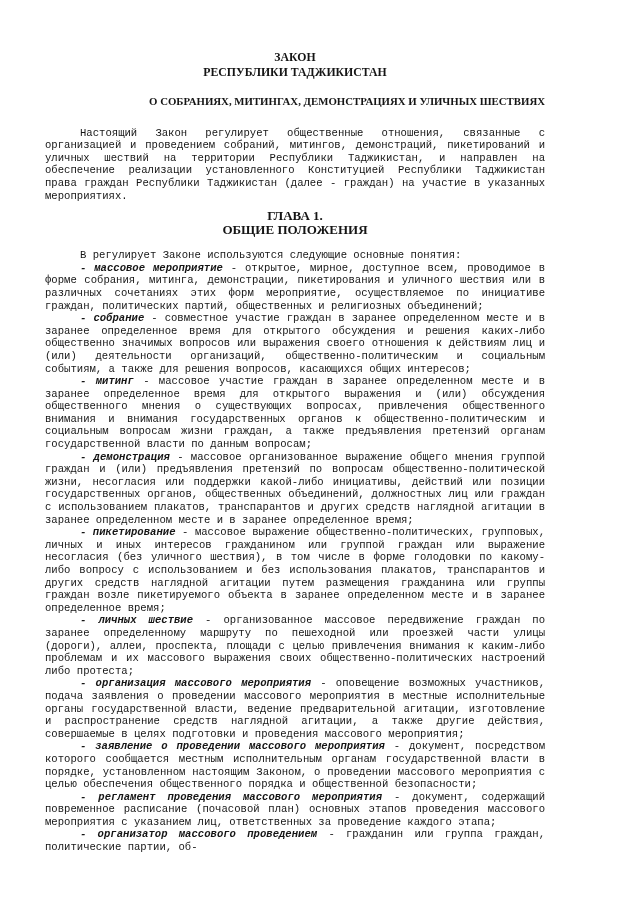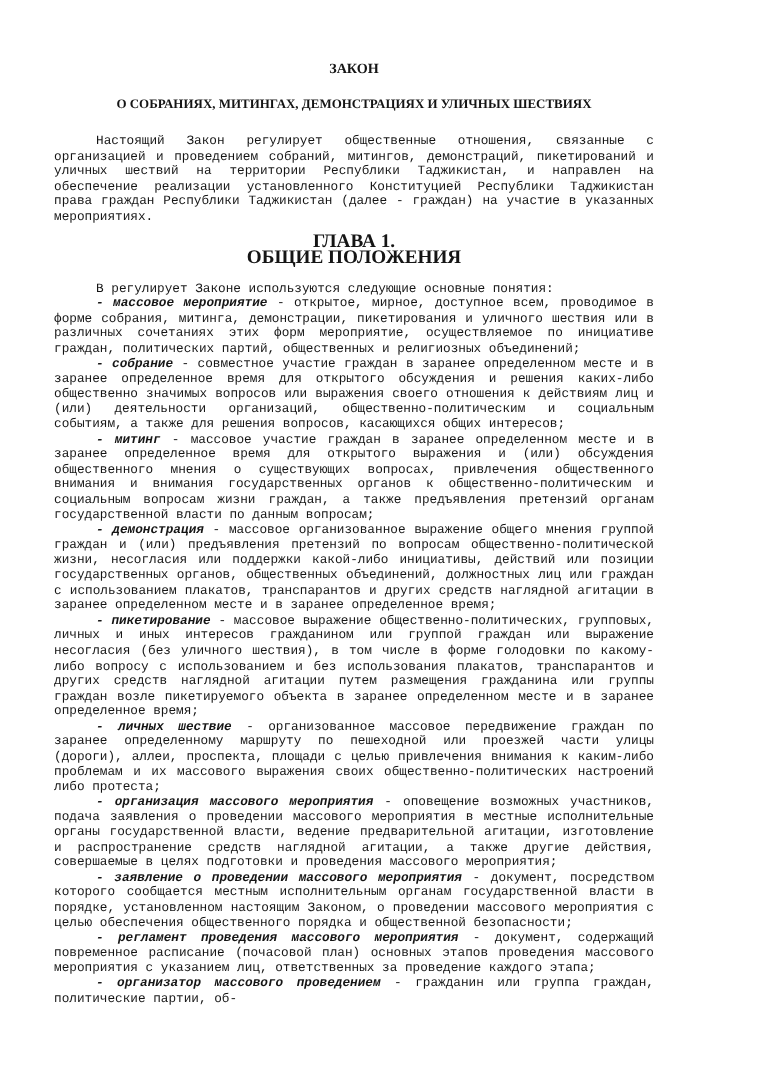--- a/index.html
+++ b/index.html
@@ -21,39 +21,39 @@
     overflow: hidden;
   }
   .title-block {
     text-align: center;
     font-weight: bold;
     font-size: 11.8px;
     line-height: 14.5px;
     margin-bottom: 16px;
   }
   .subtitle {
-    text-align: center;
+    text-align: right;
     font-weight: bold;
     font-size: 10.8px;
     margin-bottom: 19px;
   }
   p {
     margin: 0;
     font-family: Liberation Mono, monospace;
   }
   .body {
     text-align: justify;
   }
   .indent {
     text-indent: 35px;
   }
   .chapter {
     text-align: center;
     font-weight: bold;
-    font-size: 16px;
+    font-size: 13px;
     line-height: 13.5px;
     margin-top: 7px;
     margin-bottom: 13px;
   }
   .article {
     font-weight: bold;
     text-indent: 35px;
     margin-bottom: 13px;
   }
   .def em {
@@ -61,20 +61,21 @@
     font-weight: bold;
   }
 </style>
 </head>
 <body>
 
 <div class="page">
 
   <div class="title-block">
     <div>ЗАКОН</div>
+    <div>РЕСПУБЛИКИ ТАДЖИКИСТАН</div>
   </div>
 
   <div class="subtitle">О СОБРАНИЯХ, МИТИНГАХ, ДЕМОНСТРАЦИЯХ И УЛИЧНЫХ ШЕСТВИЯХ</div>
 
   <p class="body indent">Настоящий Закон регулирует общественные отношения, связанные с организацией и проведением собраний, митингов, демонстраций, пикетирований и уличных шествий на территории Республики Таджикистан, и направлен на обеспечение реализации установленного Конституцией Республики Таджикистан права граждан Республики Таджикистан (далее - граждан) на участие в указанных мероприятиях.</p>
 
   <div class="chapter">
     <div>ГЛАВА 1.</div>
     <div>ОБЩИЕ ПОЛОЖЕНИЯ</div>
   </div>

